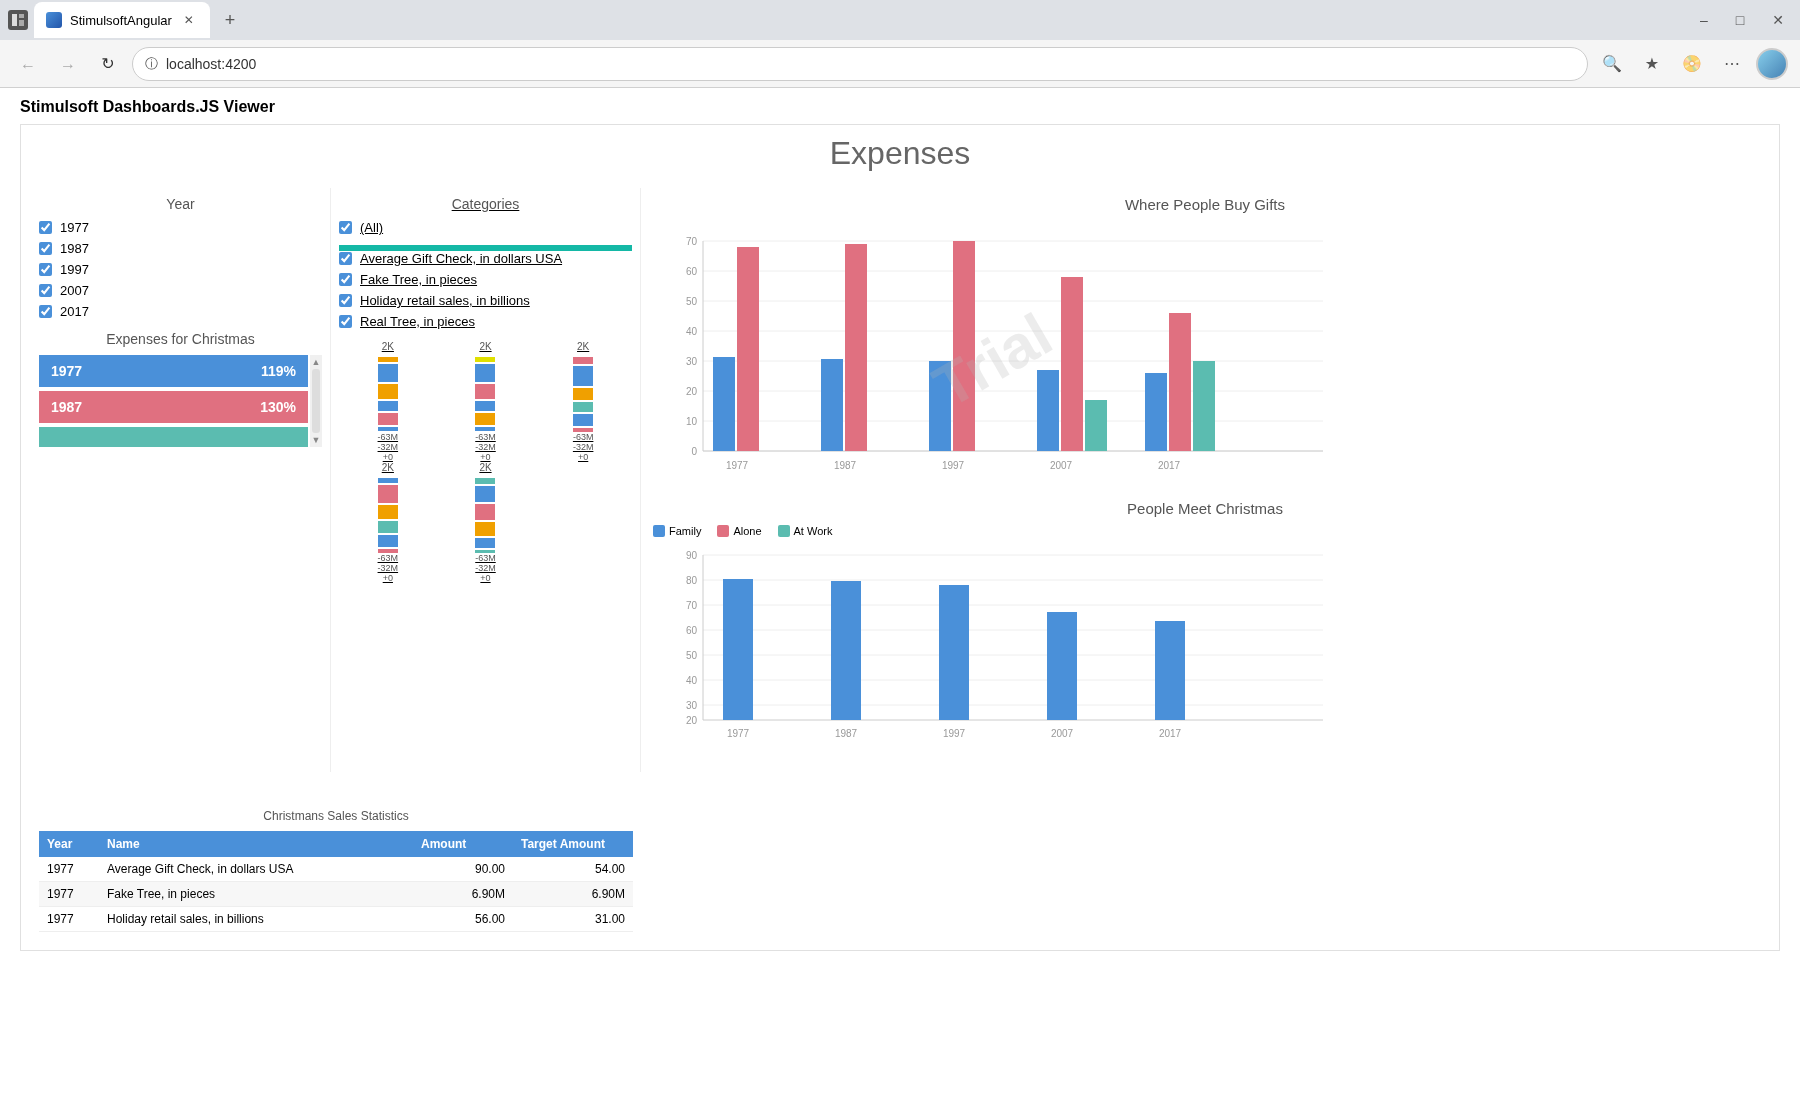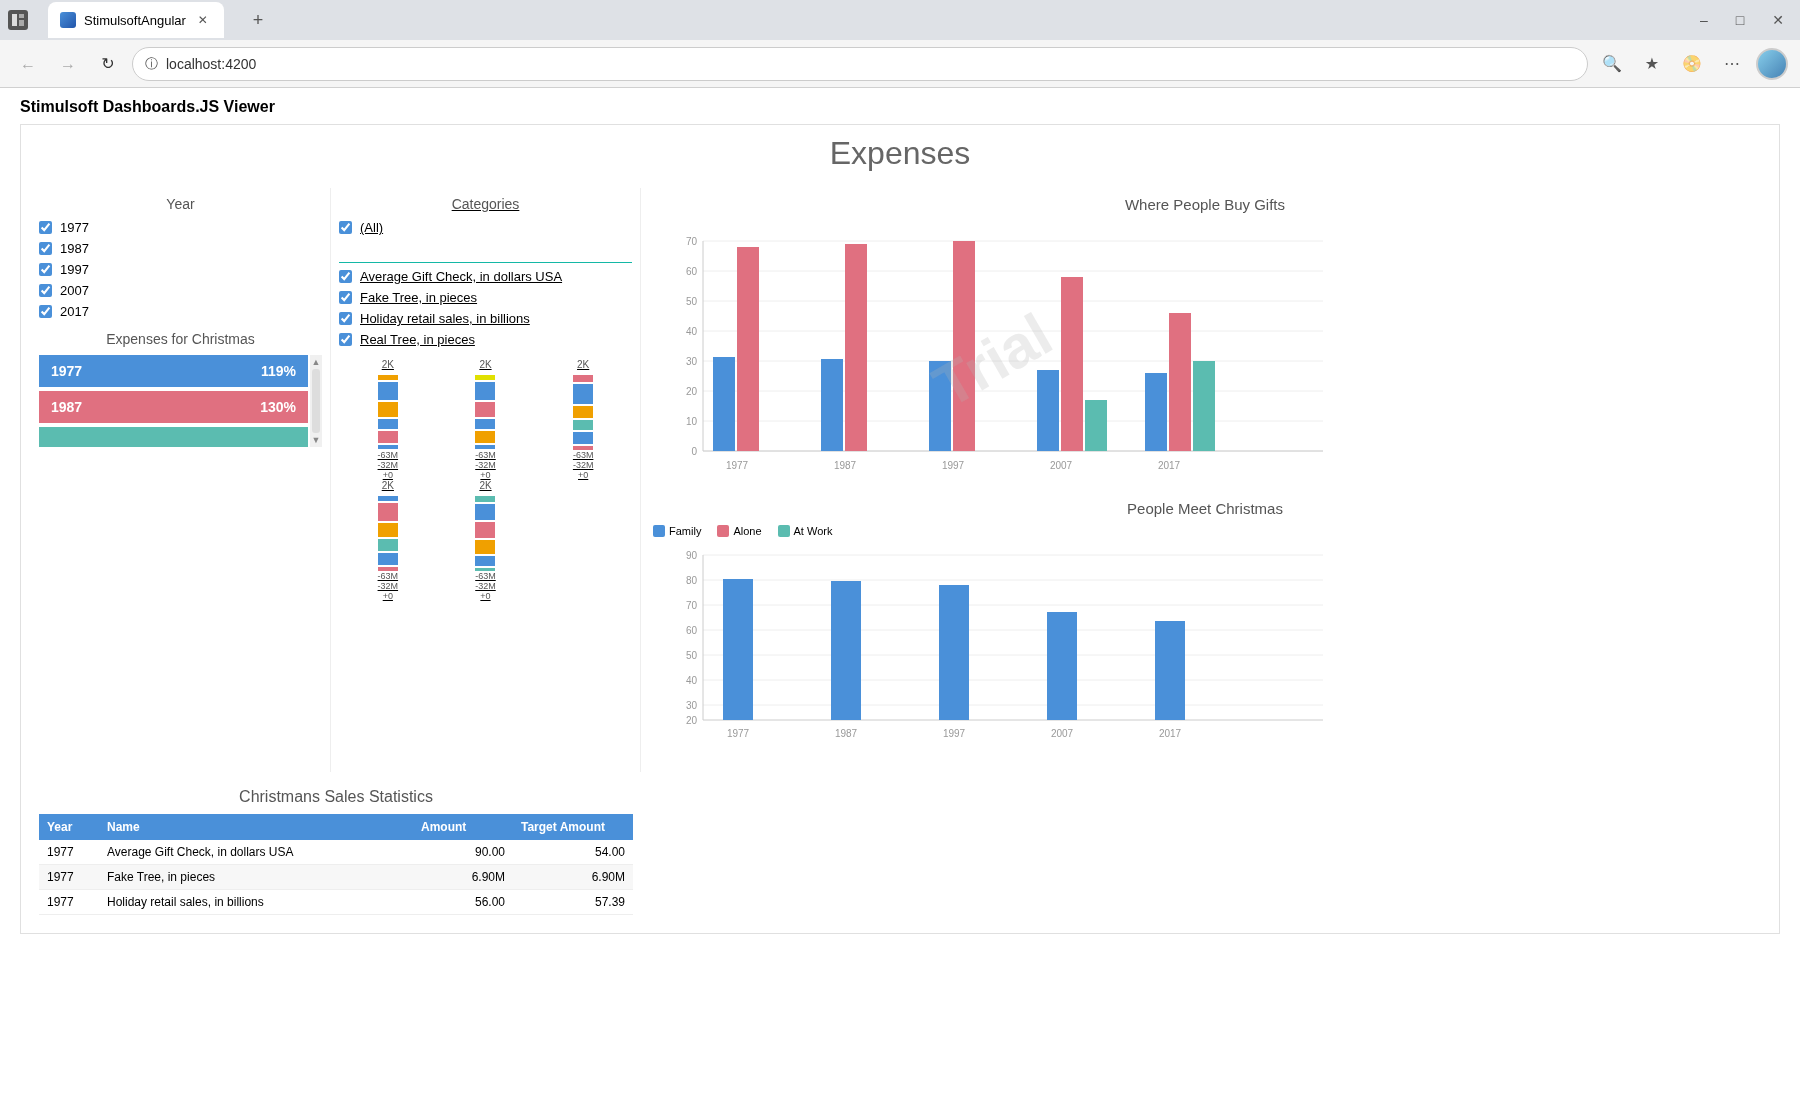--- a/index.html
+++ b/index.html
@@ -1,21 +1,21 @@
 <!DOCTYPE html>
 <html><head>
   <meta charset="utf-8">
   <style>
     * { box-sizing: border-box; margin: 0; padding: 0; }
     body { font-family: 'Segoe UI', Arial, sans-serif; background: #f0f0f0; font-size: 13px; }
 
     
     .browser-chrome { background: #dee1e6; width: 1800px; }
     .title-bar { display: flex; align-items: center; height: 40px; padding: 0 8px; gap: 8px; background: #dee1e6; }
-    .title-bar-left { display: flex; align-items: center; gap: 20px; }
+    .title-bar-left { display: flex; align-items: center; gap: 6px; }
     .window-icon { width: 20px; height: 20px; background: #555; border-radius: 3px; display: flex; align-items: center; justify-content: center; }
     .tab { display: flex; align-items: center; background: white; border-radius: 8px 8px 0 0; padding: 6px 12px; gap: 8px; height: 36px; font-size: 13px; }
     .tab-favicon { width: 16px; height: 16px; background: linear-gradient(135deg, #4a90d9, #2255aa); border-radius: 3px; }
     .tab-close { width: 18px; height: 18px; border-radius: 50%; display: flex; align-items: center; justify-content: center; font-size: 12px; color: #555; cursor: pointer; }
     .new-tab-btn { width: 28px; height: 28px; border-radius: 50%; display: flex; align-items: center; justify-content: center; font-size: 18px; color: #555; cursor: pointer; }
     .title-bar-right { margin-left: auto; display: flex; align-items: center; gap: 12px; }
     .win-btn { font-size: 14px; color: #555; cursor: pointer; padding: 4px 8px; }
 
     .toolbar { display: flex; align-items: center; height: 48px; padding: 0 12px; background: #f5f5f5; gap: 8px; border-bottom: 1px solid #d0d0d0; }
     .nav-btn { width: 32px; height: 32px; border-radius: 50%; display: flex; align-items: center; justify-content: center; font-size: 16px; color: #333; cursor: pointer; }
@@ -52,21 +52,21 @@
     .expense-bar.pink { background: #e07080; }
     .expense-bar.teal { background: #5bbcb0; height: 20px; }
 
     
     .mid-col { border-right: 1px solid #eee; padding: 8px; text-decoration: underline; }
     .categories-title { text-align: center; font-size: 14px; color: #555; margin-bottom: 8px; }
 
     
     .sparklines { display: grid; grid-template-columns: 1fr 1fr 1fr; margin-top: 12px; }
     .sparkline-item { display: flex; flex-direction: column; align-items: center; font-size: 10px; color: #555; }
-    .table-title { text-align: center; font-size: 16px; color: #555; margin-bottom: 8px; }
+    .table-title { text-align: center; font-size: 12px; color: #555; margin-bottom: 8px; margin-top: 21px; }
     table { width: 100%; border-collapse: collapse; font-size: 12px; }
     th { background: #4a90d9; color: white; padding: 6px 8px; text-align: left; }
     tr:nth-child(even) { background: #f7f7f7; }
     td { padding: 5px 8px; border-bottom: 1px solid #eee; }
     td.right { text-align: right; }
 
     
     .right-col { padding: 8px 12px; }
 
     
@@ -176,21 +176,21 @@
                 <div style="font-size:9px;color:#888;margin-top:2px;">▲</div>
                 <div style="flex:1;width:8px;background:#ddd;border-radius:3px;margin:2px 0;"></div>
                 <div style="font-size:9px;color:#888;margin-bottom:2px;">▼</div>
               </div>
             </div>
           </div>
         </div>
 
         <div class="mid-col">
           <div class="categories-title">Categories</div>
-          <div style="border-bottom:1px solid #14b8a6;margin-bottom:6px;padding-bottom:21px;">
+          <div style="border-bottom:6px solid #14b8a6;padding-bottom:4px;">
             <div class="checkbox-item">
               <input type="checkbox" checked="" style="">
               <span>(All)</span>
             </div>
           </div>
           <div class="checkbox-item">
             <input type="checkbox" checked="" style="">
             <span>Average Gift Check, in dollars USA</span>
           </div>
           <div class="checkbox-item">
@@ -417,21 +417,21 @@
               <tr style="background:#f7f7f7;">
                 <td>1977</td>
                 <td>Fake Tree, in pieces</td>
                 <td class="right">6.90M</td>
                 <td class="right">6.90M</td>
               </tr>
               <tr>
                 <td>1977</td>
                 <td>Holiday retail sales, in billions</td>
                 <td class="right">56.00</td>
-                <td class="right">57.39</td>
+                <td class="right">31.00</td>
               </tr>
             </tbody>
           </table>
         </div>
       </div>
     </div>
   </div>
 </div>
 
 </body></html>

